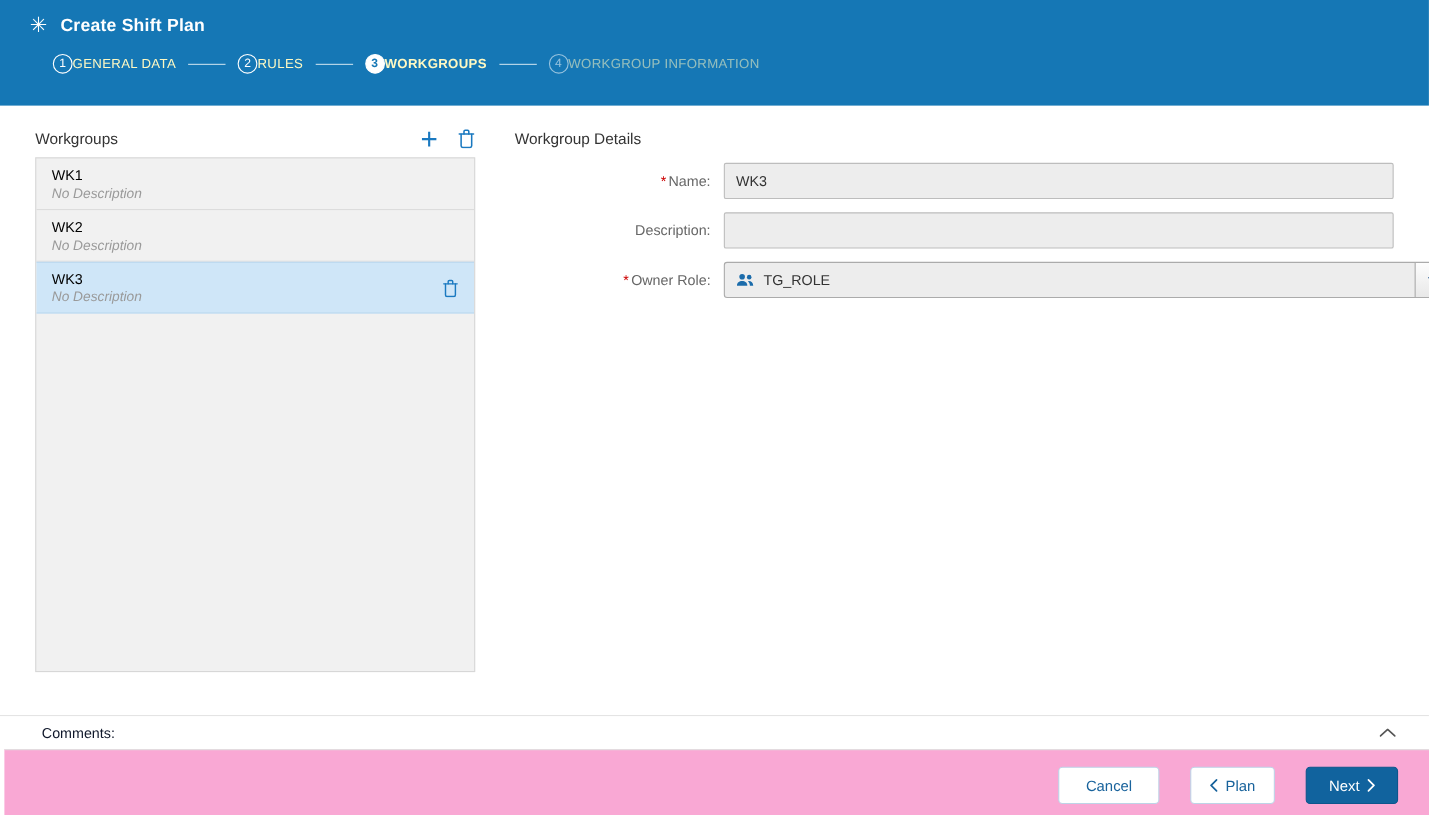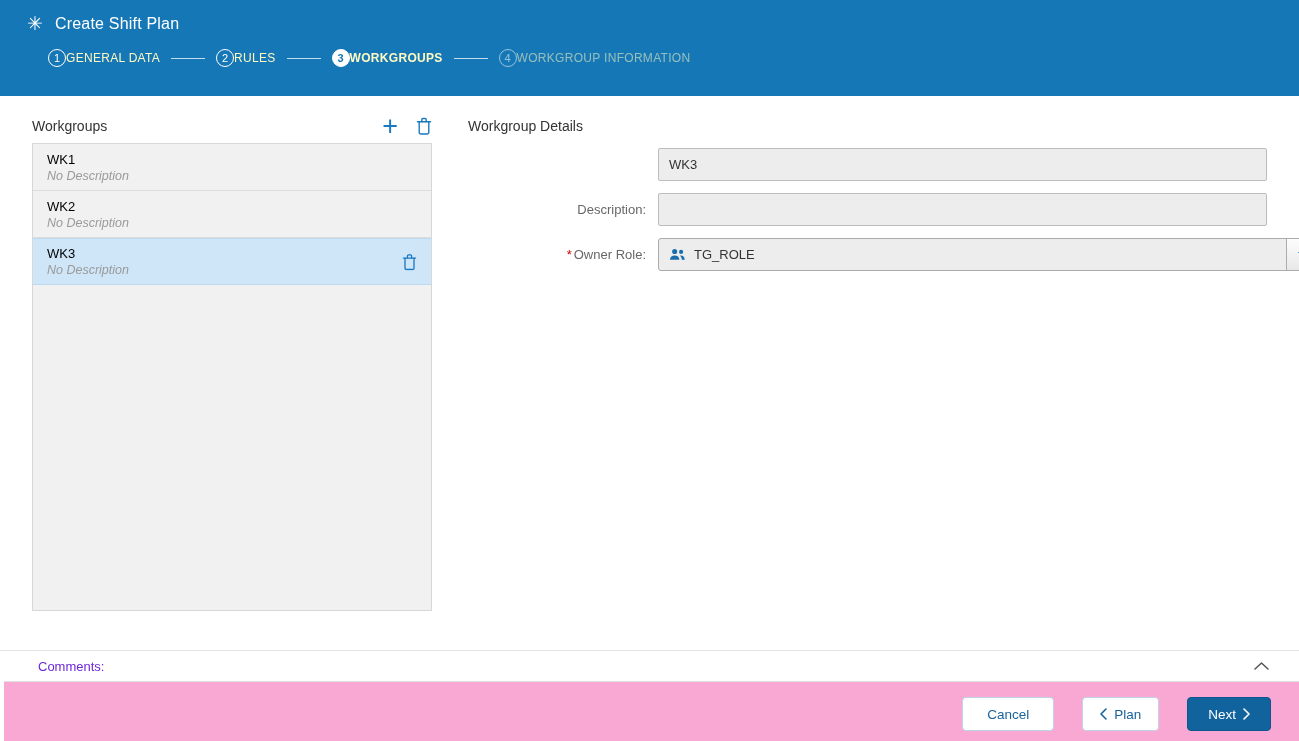--- a/index.html
+++ b/index.html
@@ -4,21 +4,21 @@
 <style>
   * { margin:0; padding:0; }
   html,body { width:1299px; height:741px; }
   body { font-family:"Liberation Sans","DejaVu Sans",sans-serif; background:#fff; }
   .app { position:relative; width:1299px; height:741px; background:#fff; overflow:hidden; }
 
   
   .app-header { position:absolute; top:0; left:0; width:100%; height:96px; background:#1577b5; }
   .title-row { display:flex; align-items:center; gap:12px; padding:14px 0 0 27px; }
   .app-icon { color:#fff; font-size:19px; line-height:1; }
-  .app-title { color:#fff; font-size:16px; font-weight:400; letter-spacing:.2px; }
+  .app-title { color:#fff; font-size:16px; font-weight:700; letter-spacing:.2px; }
 
   .steps { display:flex; align-items:center; margin:16px 0 0 48px; }
   .step { display:flex; align-items:center; cursor:pointer; }
   .step-circle { width:18px; height:18px; border-radius:50%; border:1px solid #fff; color:#fff;
                  font-size:11px; display:flex; align-items:center; justify-content:center; box-sizing:border-box; }
   .step-label { margin-left:0; color:#fef9c3; font-size:12px; letter-spacing:.3px; }
   .step--active .step-circle { background:#fff; color:#1577b5; font-weight:700; }
   .step--active .step-label { font-weight:700; }
   .step--future { opacity:.55; }
   .step-connector { width:34px; height:1px; background:rgba(255,255,255,.75); margin:0 11px; }
@@ -55,21 +55,21 @@
   .combo-main { flex:1; display:flex; align-items:center; gap:8px; padding:0 10px; }
   .combo-text { font-size:13px; color:#333; }
   .combo-arrow { width:32px; border-left:1px solid #ababab; display:flex; align-items:center; justify-content:center;
                  background:linear-gradient(#fdfdfd,#e8e8e8); border:none; border-left:1px solid #ababab; cursor:pointer; }
   .caret-down { width:0; height:0; border-left:5px solid transparent; border-right:5px solid transparent;
                 border-top:6px solid #17508c; }
 
   
   .comments-bar { position:absolute; left:0; top:650px; width:100%; height:31px; box-sizing:border-box;
                   border-top:1px solid #e4e4e4; display:flex; align-items:center; padding:0 26px 0 38px; }
-  .comments-label { font-size:13px; color:#6d28d9; }
+  .comments-label { font-size:13px; color:#0f172a; }
   .collapse-btn { margin-left:auto; background:none; border:none; cursor:pointer; display:flex; color:#444; padding:4px; }
 
   .footer { position:absolute; left:4px; top:681px; width:100%; height:60px; background:#f9a8d4;
             border-top:1px solid #e0e0e0; box-sizing:border-box; }
   .footer-buttons { position:absolute; right:32px; top:15px; display:flex; gap:28px; }
   .btn { height:34px; border-radius:4px; font-size:13.5px; font-family:inherit; display:flex;
          align-items:center; gap:7px; cursor:pointer; }
   .btn--secondary { background:#fff; border:1px solid #bdd4e7; color:#19639c; padding:0 24px; }
   .btn--back { padding:0 17px; }
   .btn--primary { background:#11639e; border:1px solid #0d558c; color:#fff; padding:0 20px; }
@@ -149,20 +149,21 @@
             <path d="M5.8 4.8V2.6c0-.6.5-1.1 1.1-1.1h2.2c.6 0 1.1.5 1.1 1.1v2.2"></path>
           </svg>
         </span>
       </button>
     </div>
   </div>
 
   <div class="details-title">Workgroup Details</div>
 
   <div class="form-row" style="top:148px;">
+    <label class="form-label"><span class="req">*</span><span>Name:</span></label>
     <input class="form-input" value="WK3" style="">
   </div>
 
   <div class="form-row" style="top:193px;">
     <label class="form-label"><span>Description:</span></label>
     <input class="form-input" value="" style="">
   </div>
 
   <div class="form-row" style="top:238px;">
     <label class="form-label"><span class="req">*</span><span>Owner Role:</span></label>

